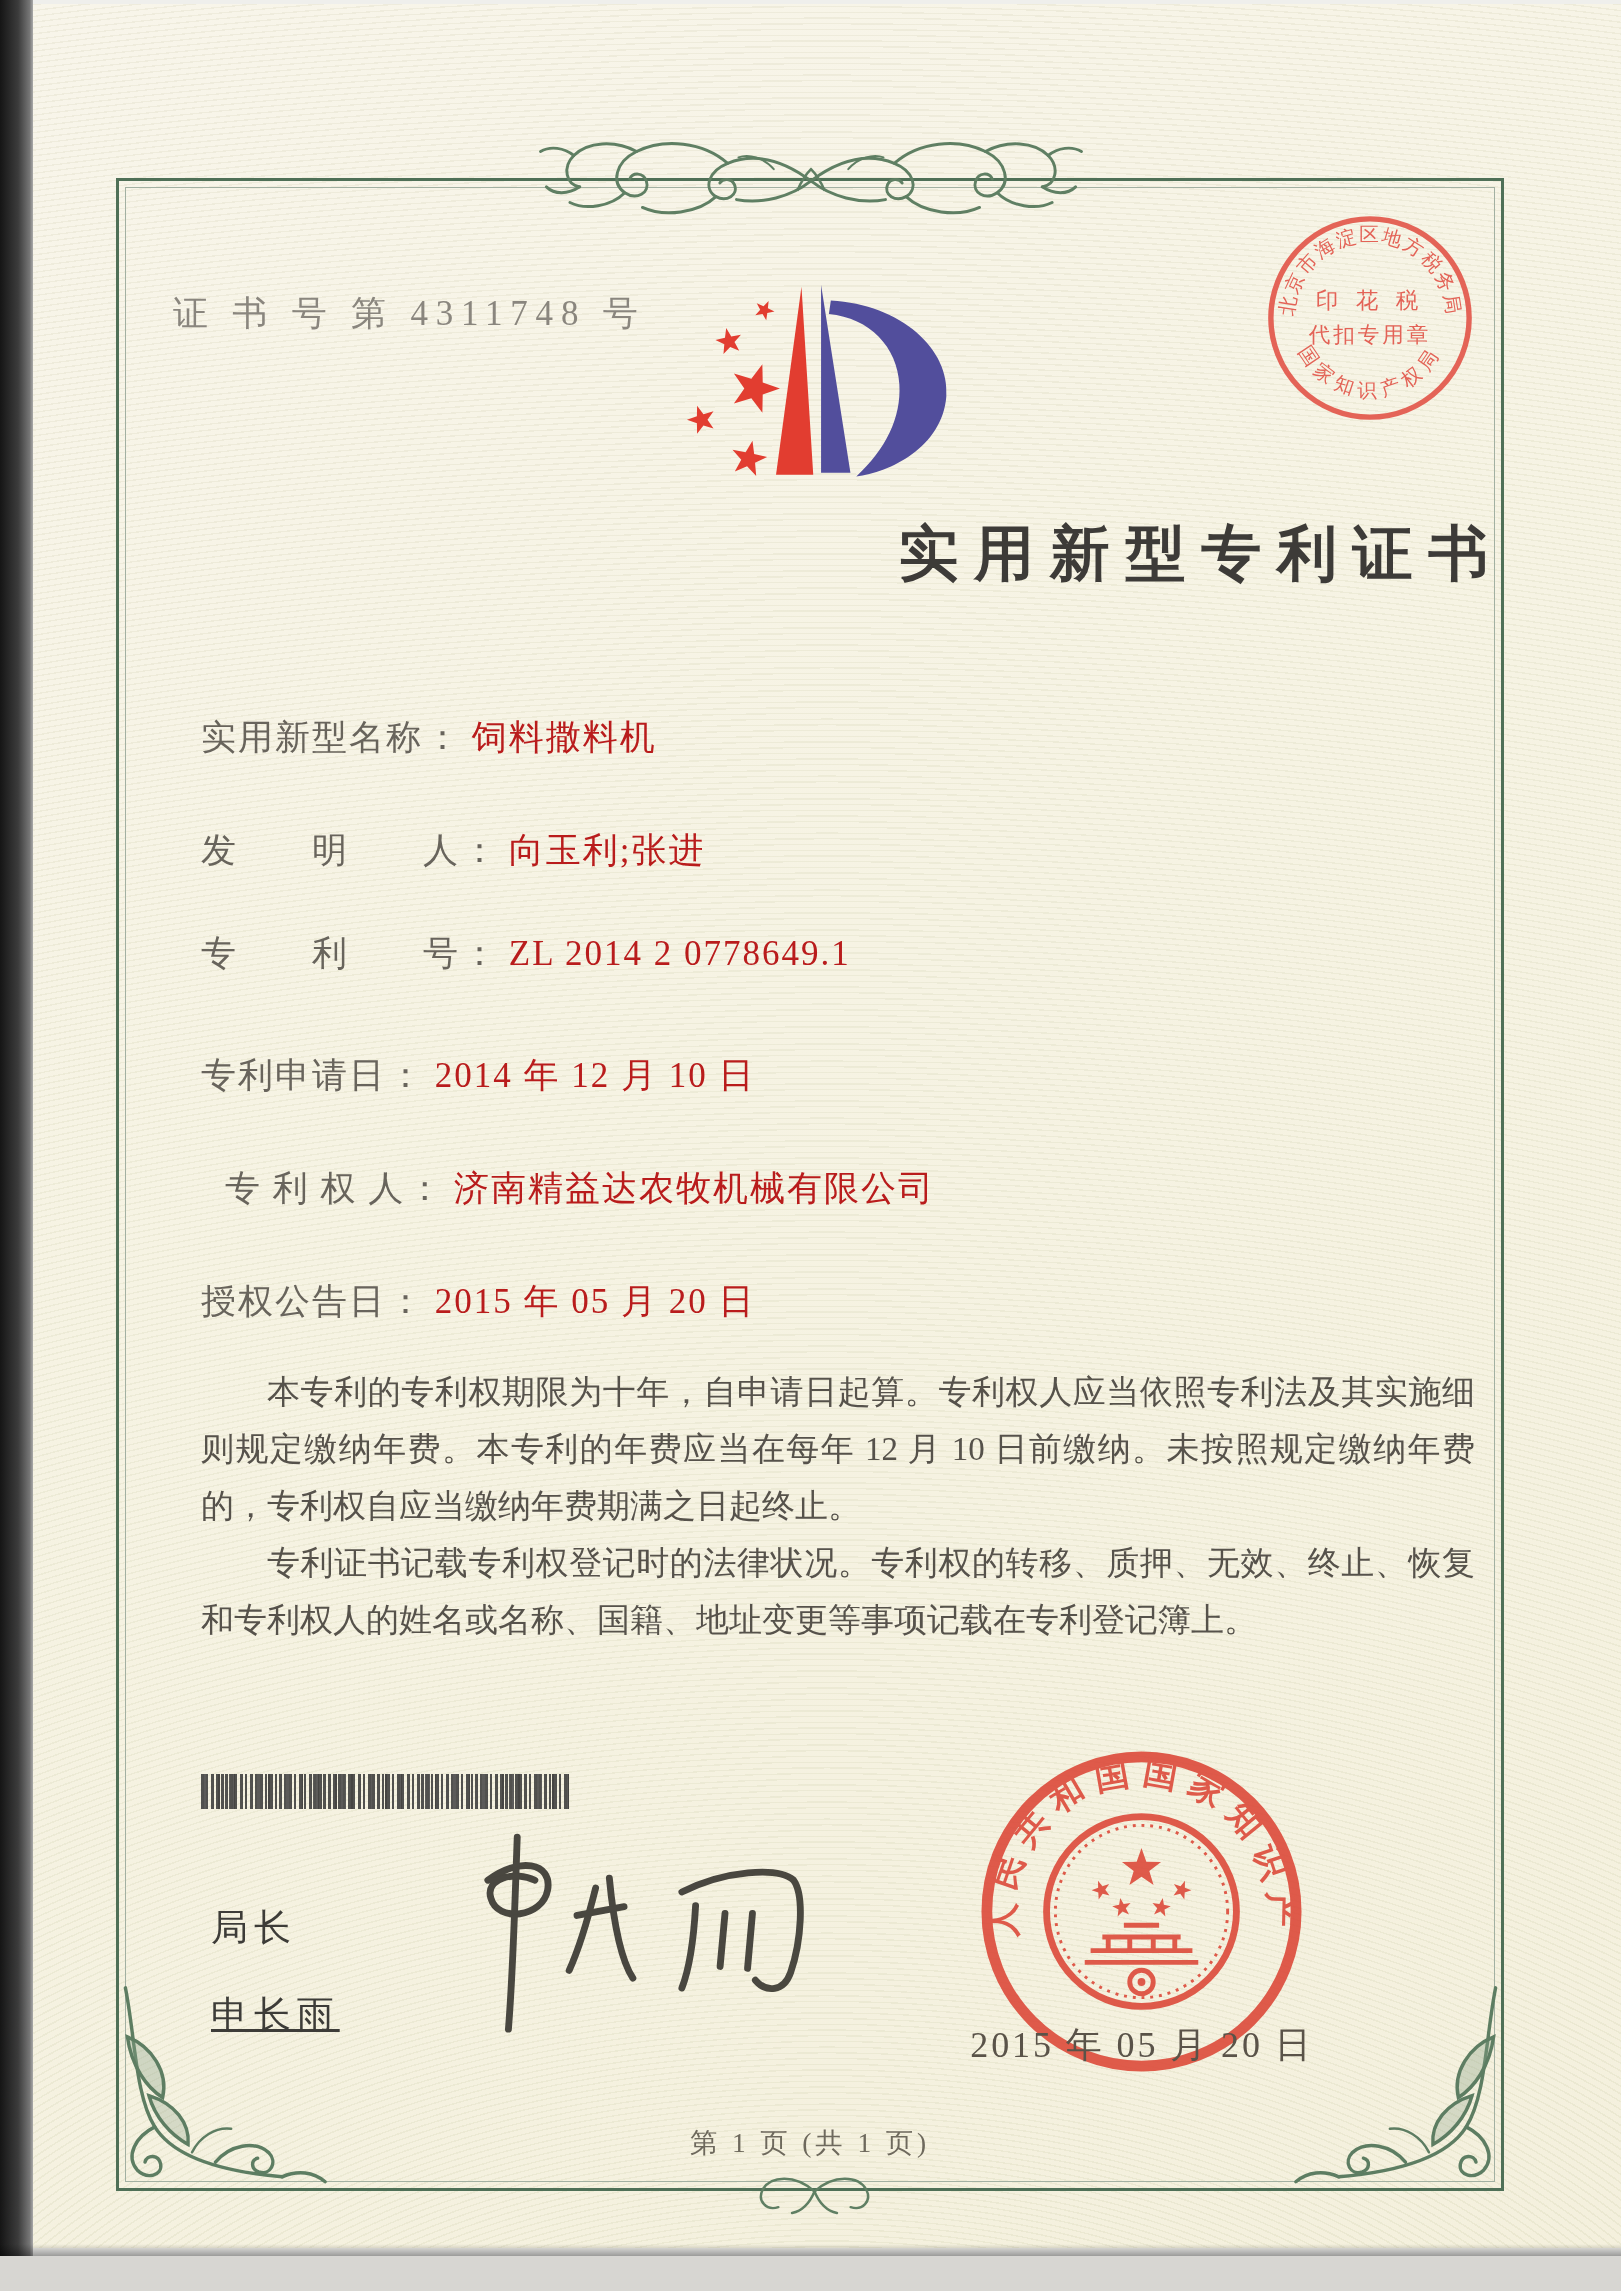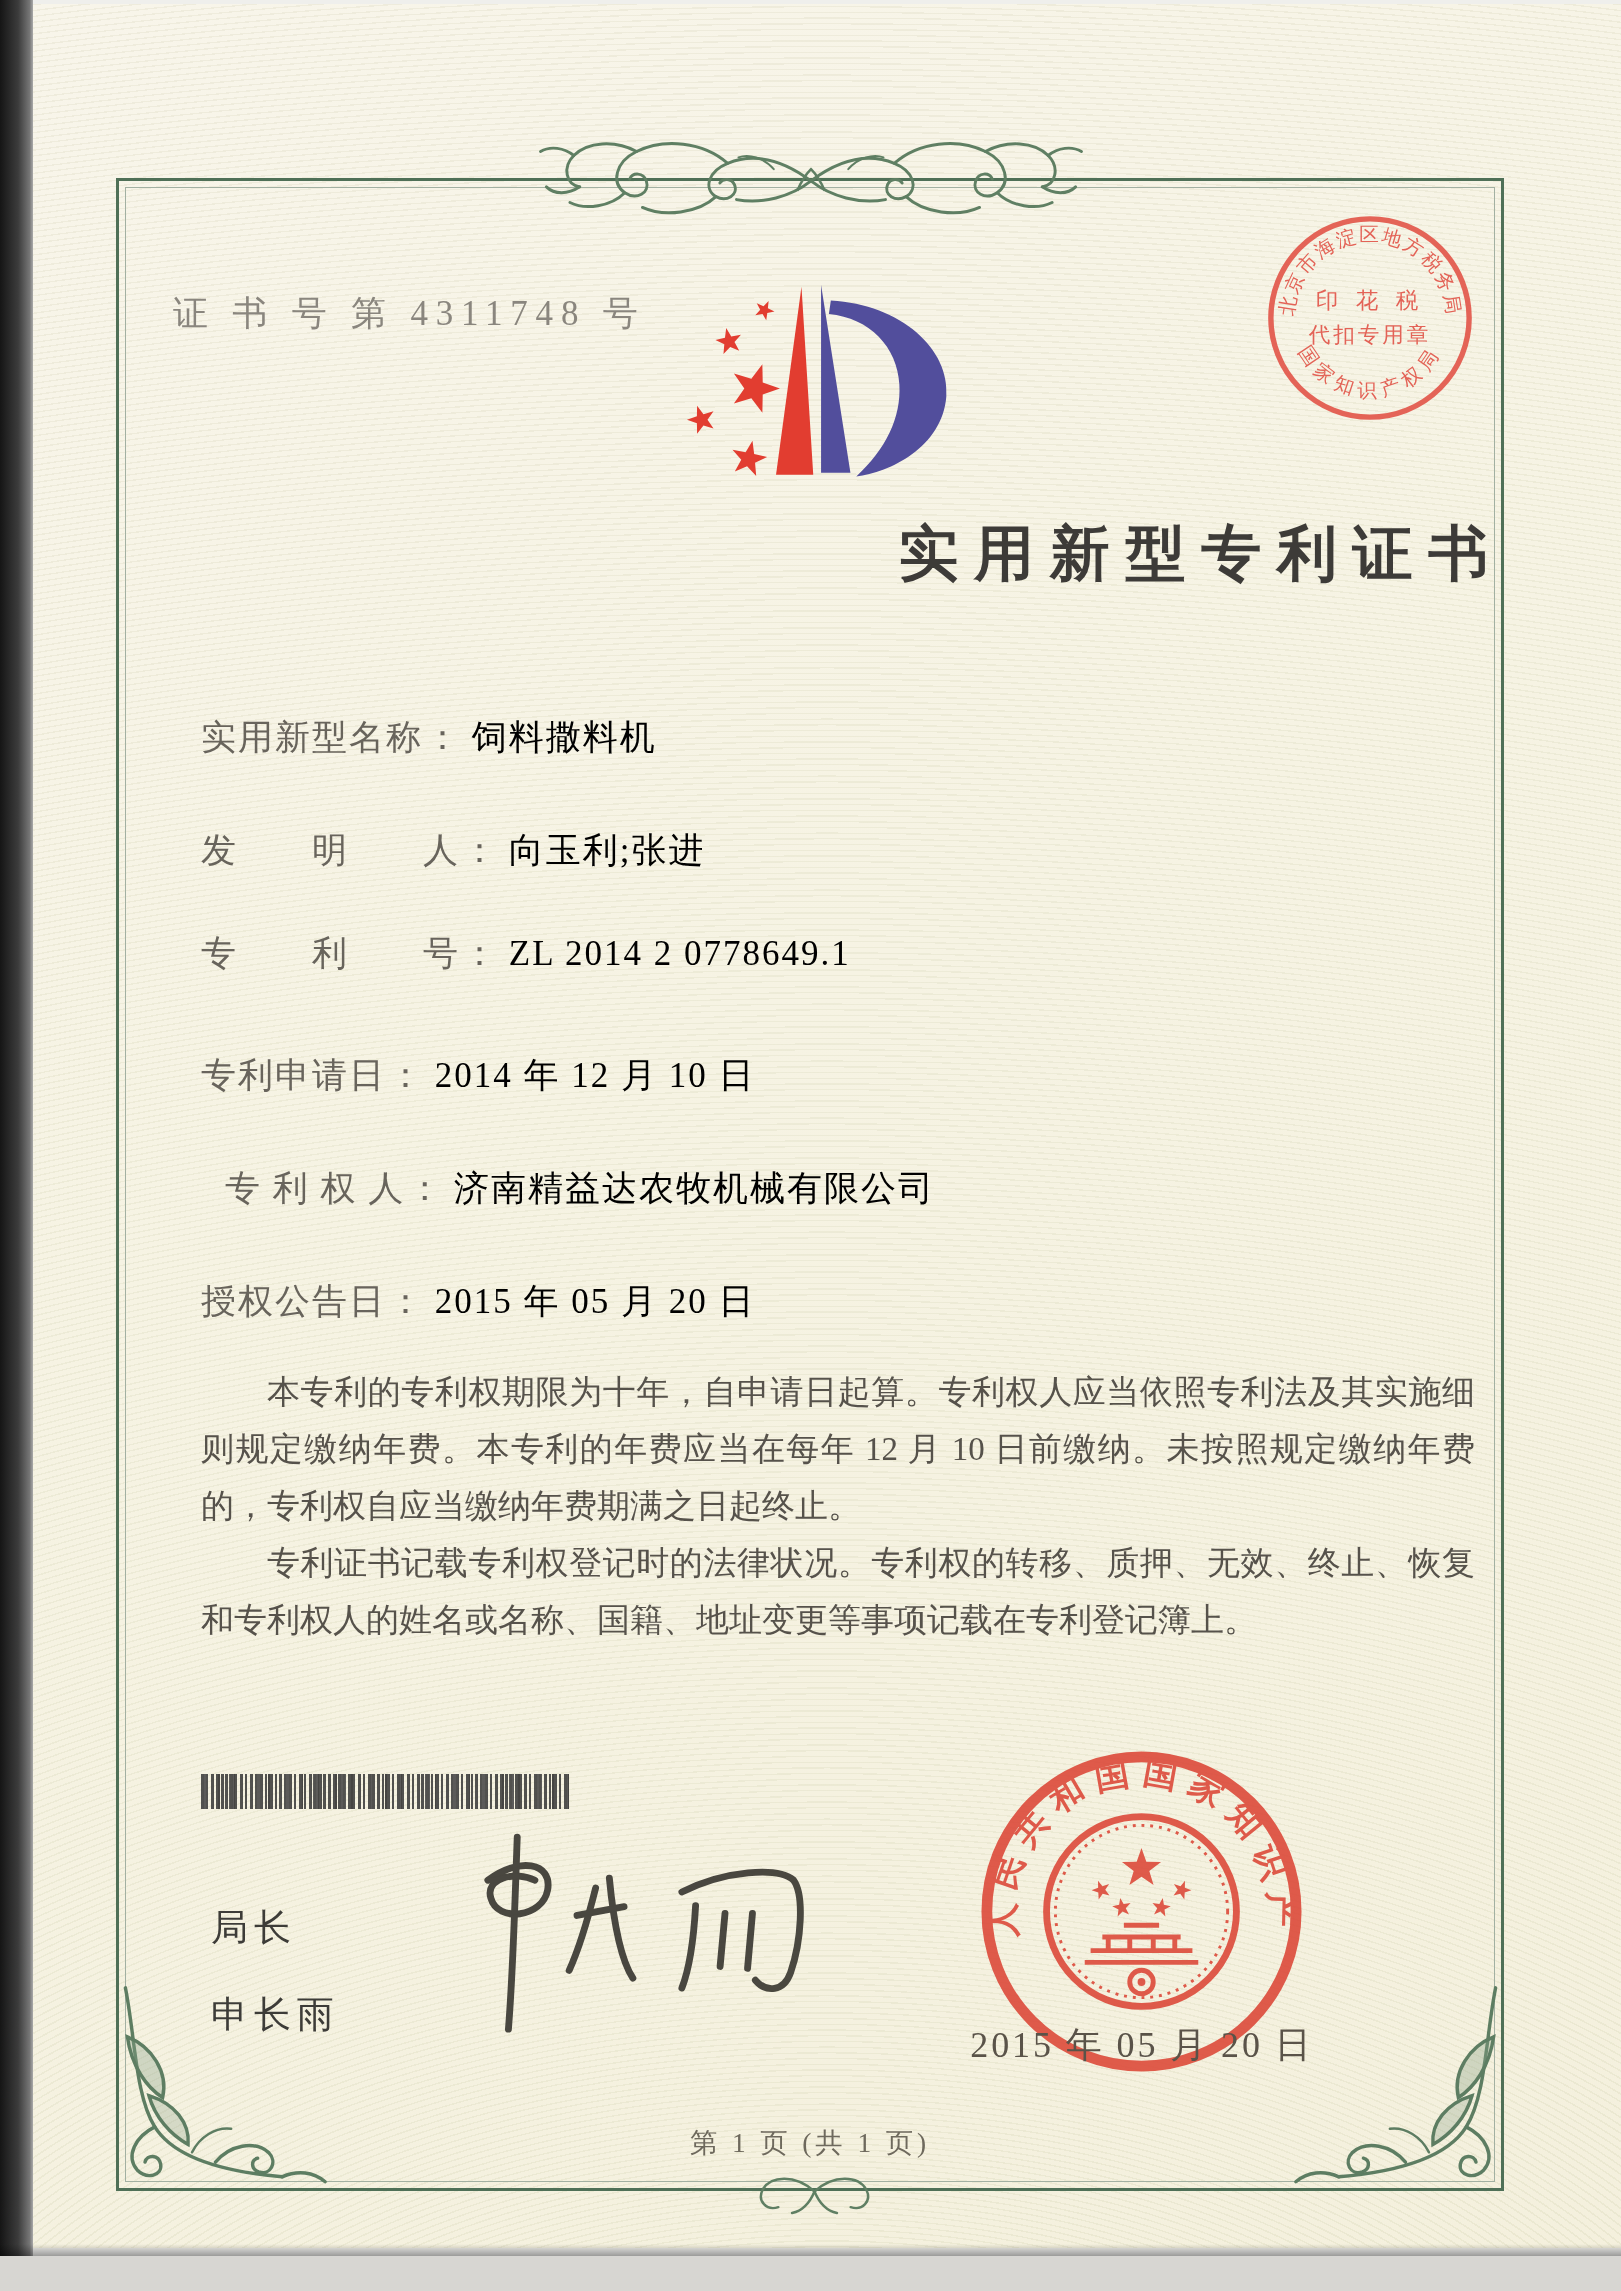--- a/index.html
+++ b/index.html
@@ -19,35 +19,35 @@
   .frame{position:absolute;left:116px;top:178px;width:1388px;height:2013px;
          border:3.9px solid #4f7057;box-sizing:border-box;}
   .frame-inner{position:absolute;inset:5.9px;border:1px solid #a2b0a2;}
   .orn{position:absolute;}
   
   .cert-no{position:absolute;left:173px;top:290px;font-size:35px;color:#8a867e;letter-spacing:7.8px;}
   .title{position:absolute;left:116px;top:514px;width:1388px;text-align:right;
          font-size:60px;font-weight:700;color:#3d3b38;letter-spacing:15.7px;}
   .fields{position:absolute;left:201px;top:714px;width:1225px;}
   .frow{position:absolute;left:0;font-size:35px;color:#68645c;letter-spacing:2px;white-space:nowrap;}
-  .frow .fvalue{color:#000000;margin-left:9.8px;}
+  .frow .fvalue{color:#b91c1c;margin-left:9.8px;}
   .frow .fcolon{margin-left:2px;}
   .body-text{position:absolute;left:201px;top:1364px;width:1274px;
          font-size:33px;line-height:57px;color:#56524b;text-align:justify;}
   .body-text p{margin:0;text-indent:2em;}
   .barcode{position:absolute;left:201px;top:1774px;width:368px;height:35px;
          background:
            repeating-linear-gradient(90deg,#3c3c3c 0 2px,rgba(0,0,0,0) 2px 4.9px),
            repeating-linear-gradient(90deg,#3a3a3a 0 2.9px,rgba(0,0,0,0) 2.9px 9.8px),
            repeating-linear-gradient(90deg,#2e2e2e 0 2px,rgba(0,0,0,0) 2px 16.7px),
            repeating-linear-gradient(90deg,#474747 0 4.9px,rgba(0,0,0,0) 4.9px 28px);
          opacity:.88;}
   .director{position:absolute;left:211px;top:1903px;font-family:"Liberation Sans","DejaVu Sans",sans-serif;
          font-size:37px;color:#3d3c38;letter-spacing:5.9px;}
-  .director .dname{margin-top:37px;}
+  .director .dname{margin-top:37px;text-decoration:underline;}
   .sig{position:absolute;left:431px;top:1819px;width:490px;height:240px;}
   .seal-wrap{position:absolute;left:980px;top:1750px;width:323px;height:323px;}
   .seal-date{position:absolute;left:956px;top:2021px;width:372px;text-align:center;
          font-size:36px;color:#5a5349;letter-spacing:2.9px;}
   .footer{position:absolute;left:116px;top:2125px;width:1388px;text-align:center;
          font-size:27.4px;color:#6e695d;letter-spacing:3.9px;}
   .stamp-wrap{position:absolute;left:1264px;top:212px;width:212px;height:212px;}
   .logo-wrap{position:absolute;left:639px;top:271px;width:323px;height:235px;}
   svg{display:block;}
 </style>

